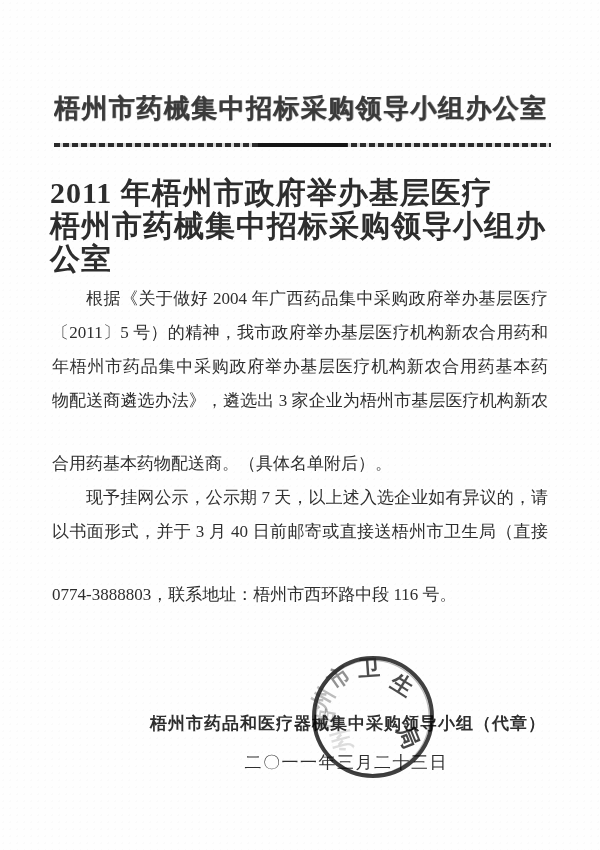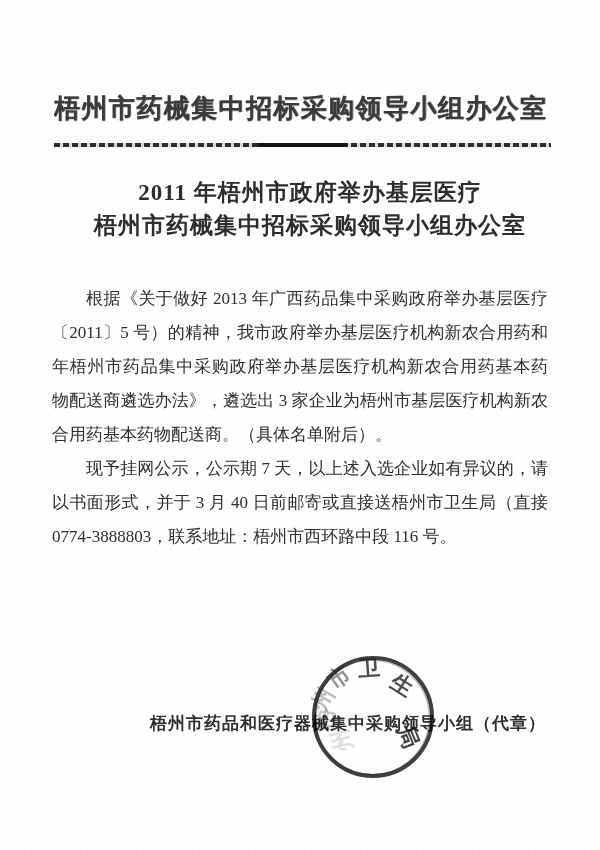--- a/index.html
+++ b/index.html
@@ -28,37 +28,37 @@
   .header-rule {
     position:absolute; left:54px; top:143px; width:497px; height:4px;
     background-image:
       linear-gradient(to right, rgba(0,0,0,0) 0%, rgba(0,0,0,0) 41%, #151515 41%, #151515 59%, rgba(0,0,0,0) 59%),
       repeating-linear-gradient(90deg, #2c2c2c 0px, #2c2c2c 6px, rgba(44,44,44,0.18) 6px, rgba(44,44,44,0.18) 9px);
   }
 
   
   .doc-title {
     position:absolute; left:50px; top:176px; width:520px;
-    text-align:center; font-weight:bold; font-size:23px; line-height:33px;
+    text-align:left; font-weight:bold; font-size:30px; line-height:33px;
     color:#2d2d2d; letter-spacing:1px;
   }
 
   
   .doc-body {
     position:absolute; left:52px; top:282px; width:496px;
     font-size:17px; color:#2e2e2e;
   }
   .doc-line {
     height:34px; line-height:34px;
     text-align:justify; text-align-last:justify;
     text-justify:inter-character;
     overflow:hidden;
   }
   .doc-line.first { text-indent:2em; }
-  .doc-line.last  { text-align-last:left; }
+  .doc-line.last  { text-align-last:left;margin-top:29px; }
 
   
   .signature-line {
     position:absolute; right:54px; top:712px;
     font-size:17px; color:#2e2e2e; letter-spacing:1px;font-weight:bold;
   }
   .date-line {
     position:absolute; right:152px; top:751px;
     font-size:17px; color:#2e2e2e; letter-spacing:1.5px;
   }
@@ -84,35 +84,36 @@
 
   <div class="header-rule"></div>
 
   <div class="doc-title">
     <div>2011 年梧州市政府举办基层医疗</div>
     <div>梧州市药械集中招标采购领导小组办公室</div>
   </div>
 
   <div class="doc-body">
     <div>
-        <div class="doc-line first">根据《关于做好 2013 年广西药品集中采购政府举办基层医疗</div>
+        <div class="doc-line first">根据《关于做好 2004 年广西药品集中采购政府举办基层医疗</div>
         <div class="doc-line">〔2011〕5 号）的精神，我市政府举办基层医疗机构新农合用药和</div>
         <div class="doc-line">年梧州市药品集中采购政府举办基层医疗机构新农合用药基本药</div>
         <div class="doc-line">物配送商遴选办法》，遴选出 3 家企业为梧州市基层医疗机构新农</div>
         <div class="doc-line last">合用药基本药物配送商。（具体名单附后）。</div>
       </div>
     <div>
         <div class="doc-line first">现予挂网公示，公示期 7 天，以上述入选企业如有异议的，请</div>
         <div class="doc-line">以书面形式，并于 3 月 40 日前邮寄或直接送梧州市卫生局（直接</div>
         <div class="doc-line last">0774-3888803，联系地址：梧州市西环路中段 116 号。</div>
       </div>
   </div>
 
   <div class="signature-line">梧州市药品和医疗器械集中采购领导小组（代章）</div>
 
+  <div class="date-line">二〇一一年三月二十三日</div>
 
   <svg class="seal" viewBox="0 0 128 128" xmlns="http://www.w3.org/2000/svg">
     <circle cx="64" cy="64" r="59" fill="none" stroke="#262626" stroke-width="4" opacity="0.88"></circle>
     <circle cx="63" cy="64.5" r="57.2" fill="none" stroke="#262626" stroke-width="1.3" opacity="0.3"></circle>
     <text transform="translate(15,66) rotate(-80)" opacity="0.25">梧</text>
     <text transform="translate(14,46) rotate(-60)" opacity="0.30">州</text>
     <text transform="translate(30,24) rotate(-35)" opacity="0.50">市</text>
     <text transform="translate(60,15) rotate(-4)" opacity="0.82">卫</text>
     <text transform="translate(93,32) rotate(32)" opacity="0.82">生</text>
     <text transform="translate(99,84) rotate(68)" opacity="0.85">局</text>

